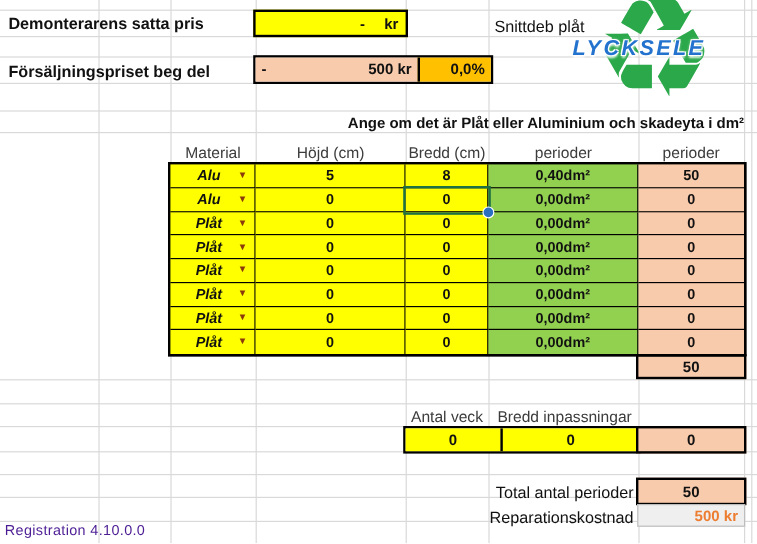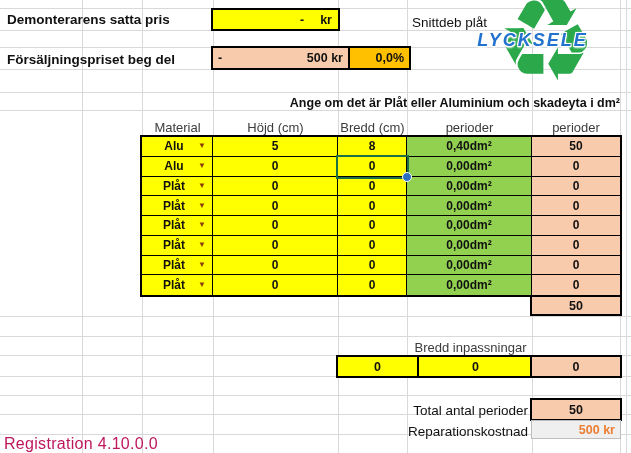--- a/index.html
+++ b/index.html
@@ -44,34 +44,34 @@
     display:grid;grid-template-columns:71px 125px 69px 125px 88px;grid-auto-rows:19.75px;
     border:2px solid #000;background:#000;
   }
   .tbl .c{
     box-sizing:border-box;border-right:1px solid #000;border-bottom:1px solid #000;
     display:flex;align-items:center;justify-content:center;
     font-size:12px;font-weight:700;color:#111;
   }
   .tbl .c:nth-child(5n){border-right:none;}
   .tbl .c:nth-last-child(-n+5){border-bottom:none;}
-  .tbl .mat{justify-content:flex-start;padding:0 6px 0 8px;}
+  .tbl .mat{justify-content:flex-start;padding:0 6px 0 8px;font-style:italic;}
   .tbl .mat .mat-label{flex:1;text-align:center;}
   .arrow{font-size:8px;color:#8b3a0b;line-height:1;flex:0 0 auto;}
 
   
   .sel{position:absolute;left:336px;top:155px;width:73px;height:24px;border:2px solid #1e7145;z-index:5;box-sizing:border-box;background:transparent;}
   .sel-handle{position:absolute;left:402px;top:172px;width:10px;height:10px;border-radius:50%;background:#2a6fc0;border:1px solid #fff;z-index:6;box-sizing:border-box;}
 
   .graycell{
     position:absolute;box-sizing:border-box;border:1px solid #bdbdbd;background:#efefef;
     display:flex;align-items:center;justify-content:flex-end;padding-right:5px;
     font-size:12.5px;font-weight:700;color:#ed7d31;z-index:2;
   }
-  .footer-reg{position:absolute;font-size:16px;color:#be185d;z-index:2;letter-spacing:.3px;}
+  .footer-reg{position:absolute;font-size:12px;color:#4c1d95;z-index:2;letter-spacing:.3px;}
 </style>
 </head>
 <body>
 
 <div class="sheet">
   <div id="gridlines">
       <div class="vline" style="left: 82px;"></div>
       <div class="vline" style="left: 142px;"></div>
       <div class="vline" style="left: 213px;"></div>
       <div class="vline" style="left: 338px;"></div>
@@ -199,20 +199,21 @@
     <div class="c fill-peach">0</div>
   </div>
 
   <div class="sel"></div>
   <div class="sel-handle"></div>
 
   <div class="cellbox fill-peach" style="left:530px;top:295px;width:92px;height:21px;justify-content:center;">
     <span>50</span>
   </div>
 
+  <div class="colhead" style="left:334px;top:340px;width:77px;">Antal veck</div>
   <div class="colhead" style="left:407px;top:340px;width:127px;">Bredd inpassningar</div>
 
   <div class="cellbox pgroup" style="left:336px;top:355px;width:198px;height:23px;">
     <div class="p-left" style="flex:0 0 69px;background:#ffff00;justify-content:center;">
       <span>0</span>
     </div>
     <div class="p-right" style="background:#ffff00;justify-content:center;">
       <span>0</span>
     </div>
   </div>

